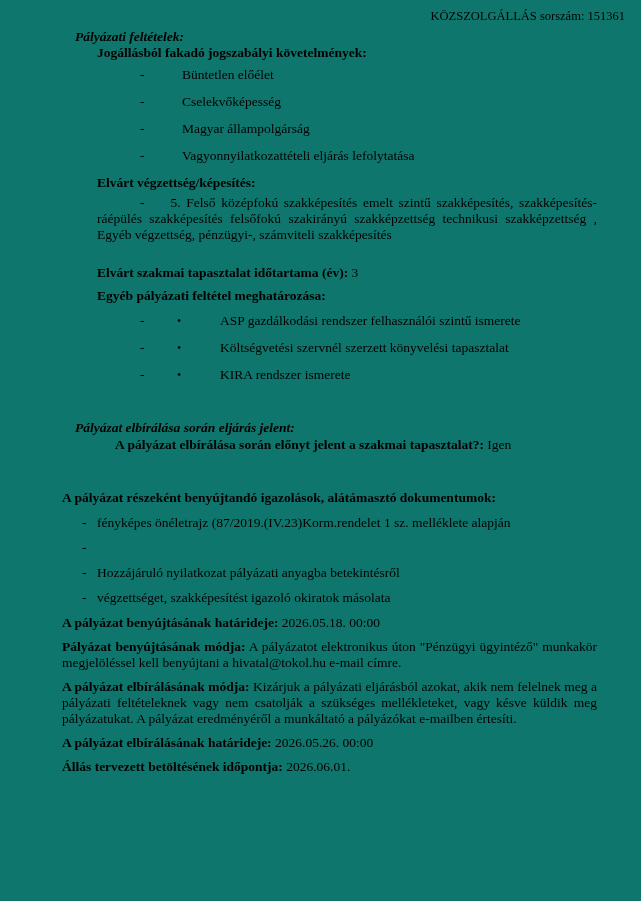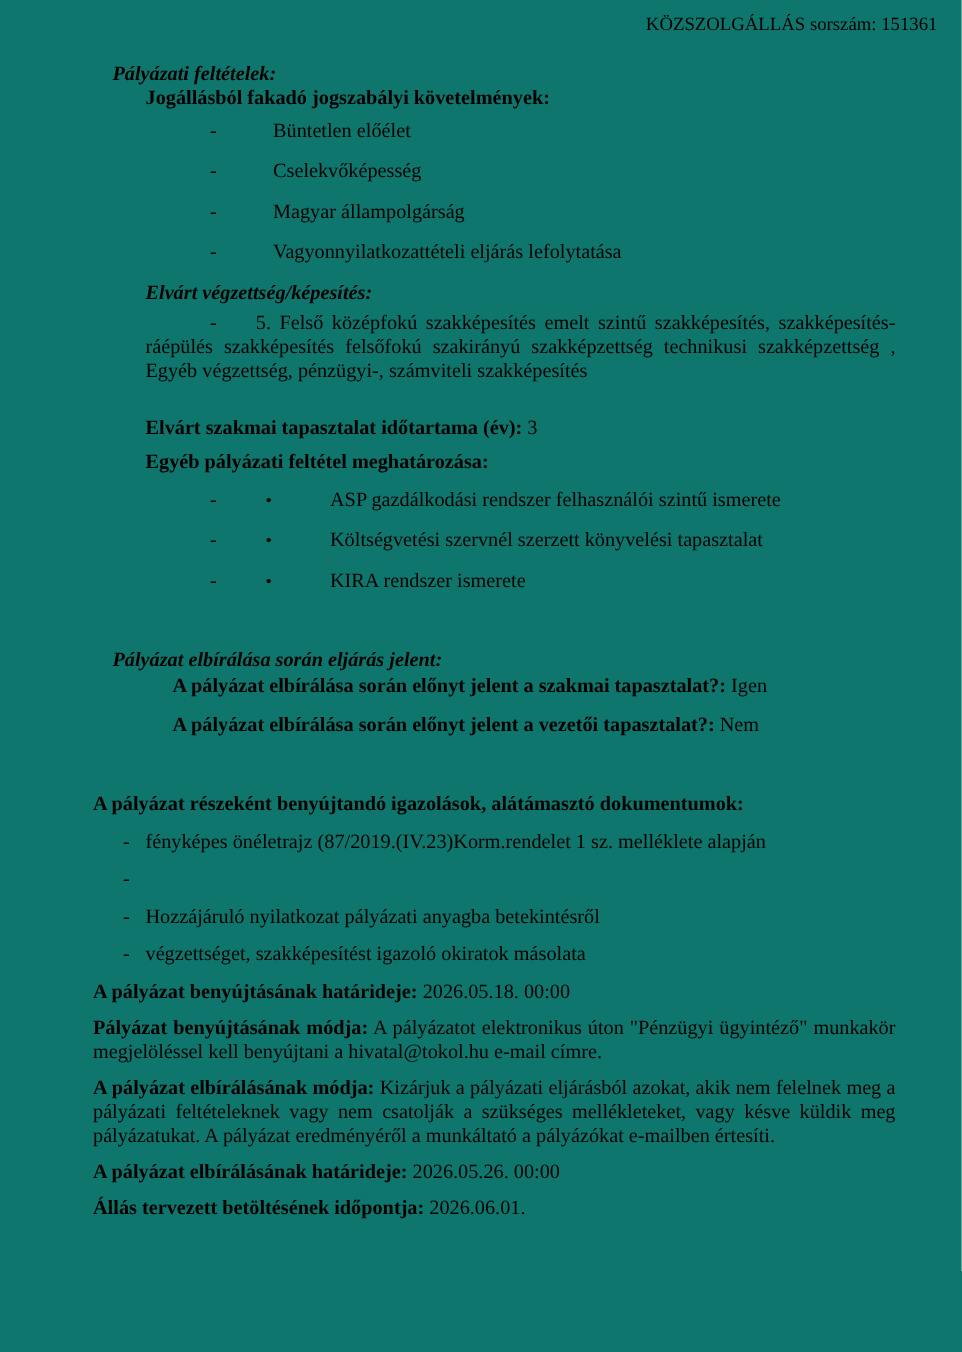--- a/index.html
+++ b/index.html
@@ -14,31 +14,31 @@
   }
   .page { position: relative; width: 641px; height: 901px; background: #0f766e; overflow: hidden; }
 
   
   .doc-header { text-align: right; padding: 9px 16px 0 0; font-size: 12.5px; line-height: 15px; }
   .doc-header .row2 { margin-top: 11px; }
 
   p, div { margin: 0; }
   .italic-title { font-style: italic; font-weight: bold; margin-left: 75px; }
 
-  .sec-conditions { margin-top: 17px; }
+  .sec-conditions { margin-top: 5px; }
   .sub-heading { font-weight: bold; margin-left: 97px; }
 
   
   .list-legal { margin-top: 6px; }
   .li { display: flex; margin-bottom: 11px; }
   .li .m-dash { margin-left: 140px; width: 42px; flex: 0 0 auto; }
   .li .txt { flex: 1 1 auto; }
 
   
-  .qual-heading { margin-top: 0; font-style: italic; }
+  .qual-heading { margin-top: 0; }
   .qual-par {
     margin: 4px 44px 0 97px;
     text-align: justify;
     text-indent: 43px;
   }
   .tab-space { display: inline-block; width: 26px; }
 
   .experience-line { margin-top: 22px; margin-left: 97px; font-weight: bold; }
   .experience-line .val { font-weight: normal; }
   .other-heading { margin-top: 7px; }
@@ -122,21 +122,20 @@
         <span class="m-dash">-</span>
         <span class="m-bullet">•</span>
         <span class="txt">KIRA rendszer ismerete</span>
       </div>
     </div>
   </div>
 
   <div class="sec-advantages">
     <div class="italic-title">Pályázat elbírálása során eljárás jelent:</div>
     <div class="adv-row"><span>A pályázat elbírálása során előnyt jelent a szakmai tapasztalat?:</span> <span class="val">Igen</span></div>
-    <div class="adv-row"><span>A pályázat elbírálása során előnyt jelent a vezetői tapasztalat?:</span> <span class="val">Nem</span></div>
   </div>
 
   <div class="sec-documents">
     <div class="docs-heading">A pályázat részeként benyújtandó igazolások, alátámasztó dokumentumok:</div>
     <div class="list-docs">
       <div class="li3">
         <span class="m-dash">-</span>
         <span class="txt">fényképes önéletrajz (87/2019.(IV.23)Korm.rendelet 1 sz. melléklete alapján</span>
       </div>
       <div class="li3">

